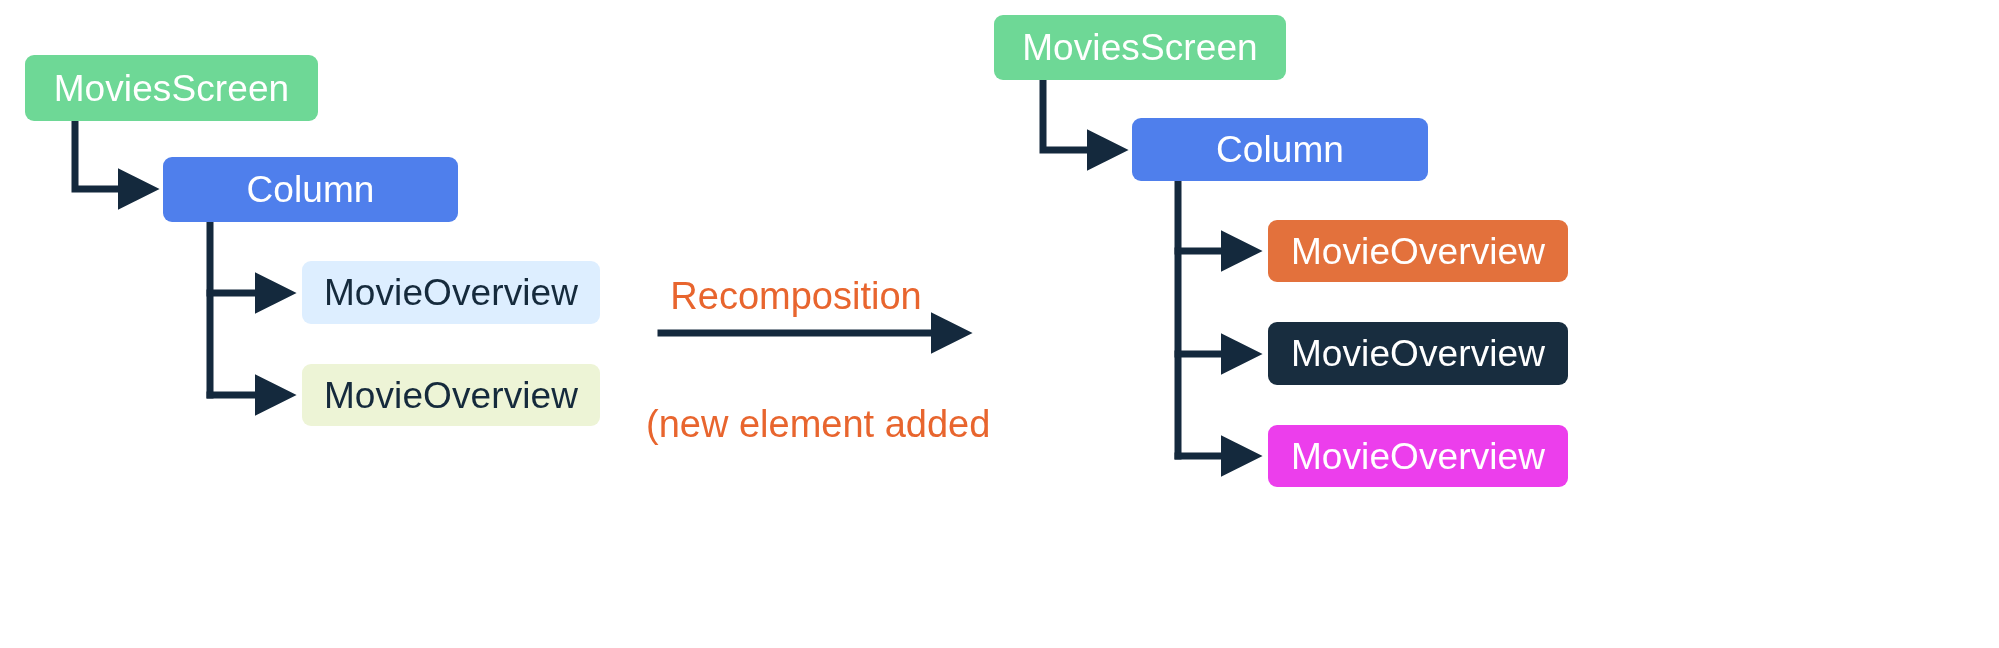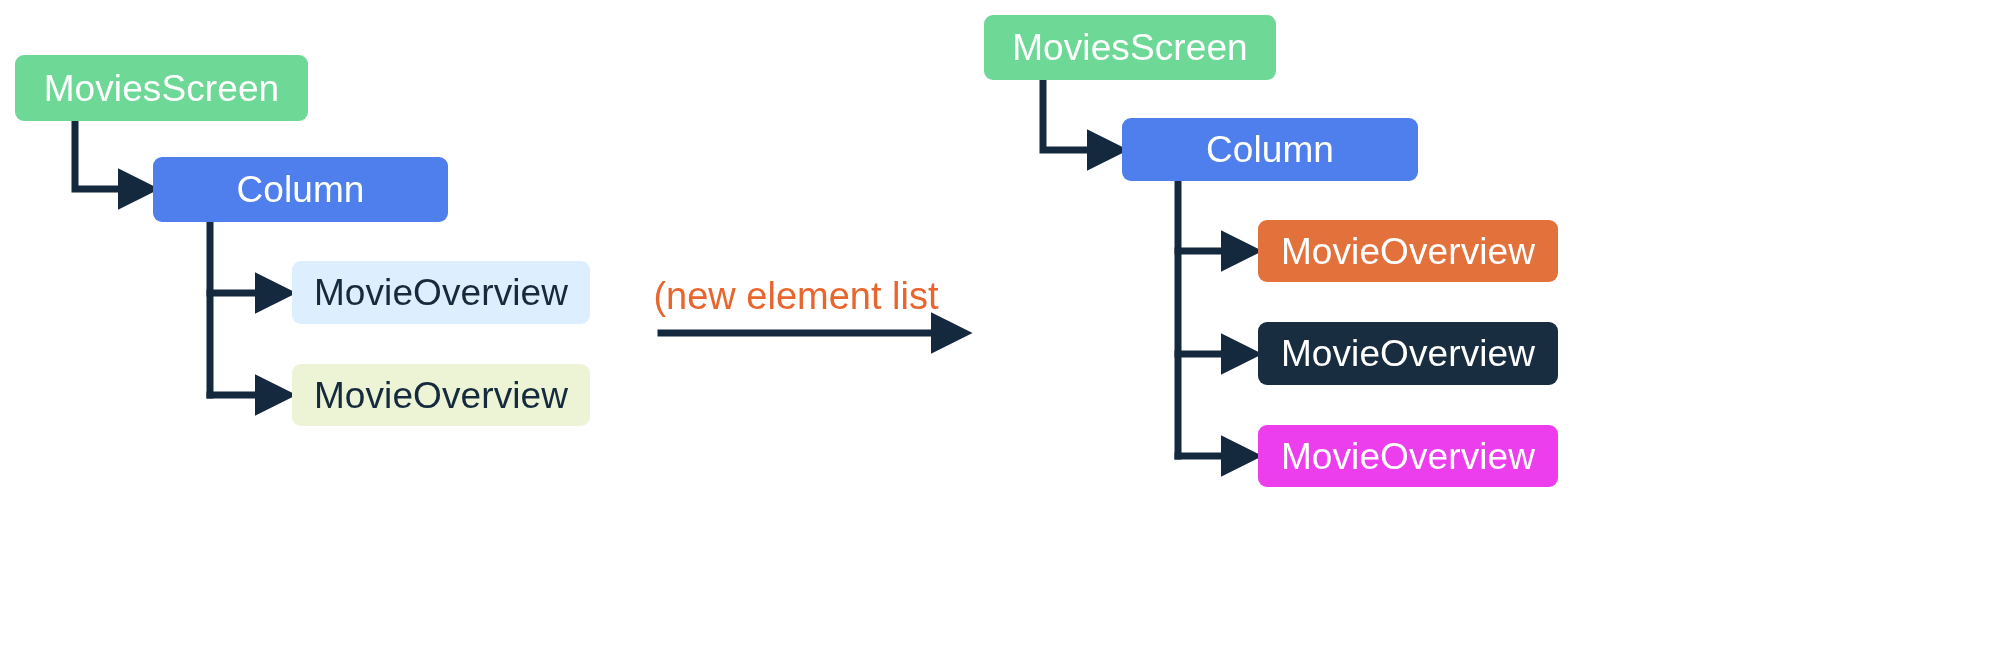--- a/index.html
+++ b/index.html
@@ -25,20 +25,21 @@
     display: flex;
     align-items: center;
     justify-content: center;
     font-family: "Liberation Sans", sans-serif;
     font-size: 37px;
     font-weight: 400;
     line-height: 1;
     letter-spacing: 0.1px;
     white-space: nowrap;
     user-select: none;
+    margin-left: 10px;
   }
   svg.wires {
     position: absolute;
     left: 0;
     top: 0;
     width: 1999px;
     height: 648px;
     overflow: visible;
     pointer-events: none;
   }
@@ -92,21 +93,22 @@
 
   <div class="node" id="n-l0" style="left: 15px; top: 55px; width: 293px; height: 66px; background: rgb(110, 216, 150); color: rgb(255, 255, 255);">MoviesScreen</div>
 
   <div class="node" id="n-l1" style="left: 153px; top: 157px; width: 295px; height: 65px; background: rgb(79, 127, 236); color: rgb(255, 255, 255);">Column</div>
 
   <div class="node" id="n-l2" style="left: 292px; top: 261px; width: 298px; height: 63px; background: rgb(221, 238, 255); color: rgb(21, 42, 60);">MovieOverview</div>
 
   <div class="node" id="n-l3" style="left: 292px; top: 364px; width: 298px; height: 62px; background: rgb(237, 244, 214); color: rgb(21, 42, 60);">MovieOverview</div>
 
   <div class="caption" id="cap" style="color: rgb(232, 101, 46); left: 646px; top: 190px; width: 300px;">
-    <div>(new element list</div>
+    <div>Recomposition</div>
+    <div>(new element added</div>
   </div>
 
   <div class="node" id="n-r0" style="left: 984px; top: 15px; width: 292px; height: 65px; background: rgb(110, 216, 150); color: rgb(255, 255, 255);">MoviesScreen</div>
 
   <div class="node" id="n-r1" style="left: 1122px; top: 118px; width: 296px; height: 63px; background: rgb(79, 127, 236); color: rgb(255, 255, 255);">Column</div>
 
   <div class="node" id="n-r2" style="left: 1258px; top: 220px; width: 300px; height: 62px; background: rgb(227, 113, 60); color: rgb(255, 255, 255);">MovieOverview</div>
 
   <div class="node" id="n-r3" style="left: 1258px; top: 322px; width: 300px; height: 63px; background: rgb(24, 45, 63); color: rgb(255, 255, 255);">MovieOverview</div>
 

